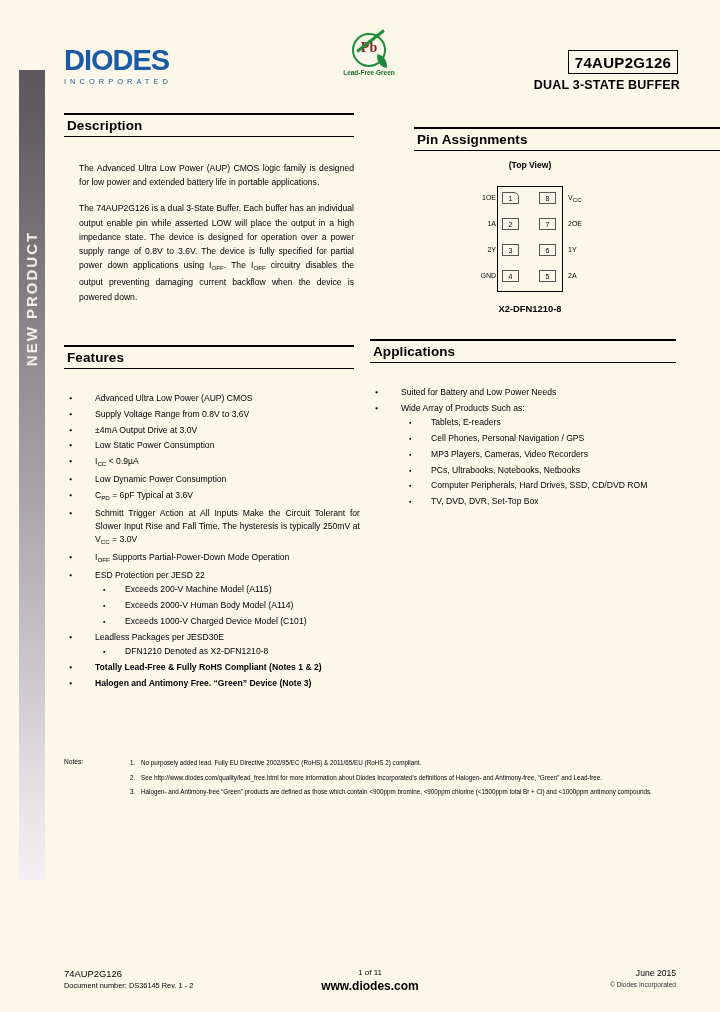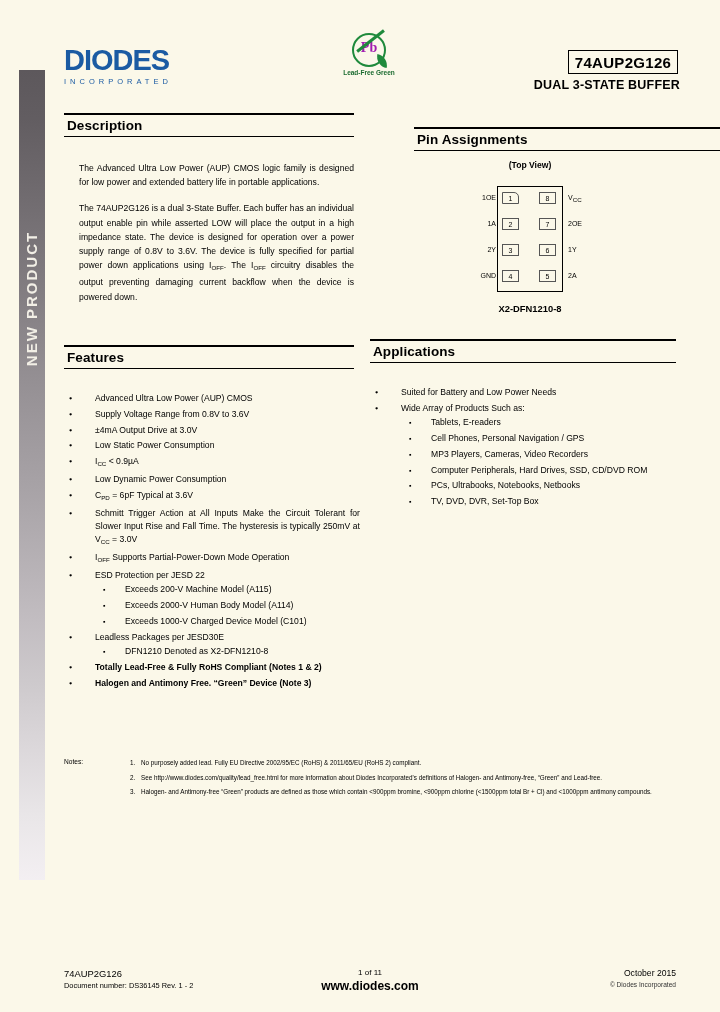--- a/index.html
+++ b/index.html
@@ -45,21 +45,21 @@
     letter-spacing:4.0px;margin-top:2px;
   }
 
   .pb-logo{position:absolute;left:338px;top:33px;width:62px;text-align:center;}
   .pb-circle{
     width:34px;height:34px;border:2.5px solid #1f8a3c;border-radius:50%;
     margin:0 auto;position:relative;box-sizing:border-box;
   }
   .pb-text{
     position:absolute;left:0;right:0;top:6px;text-align:center;
-    font-size:14px;font-weight:bold;color:#a21caf;line-height:1;
+    font-size:14px;font-weight:bold;color:#7f1d1d;line-height:1;
     font-family:"Liberation Serif", serif;
   }
   .pb-slash{
     position:absolute;left:3px;top:15px;width:34px;height:2.5px;
     background:#1f8a3c;transform:rotate(-38deg);transform-origin:left center;
   }
   .pb-leaf{
     position:absolute;right:-4px;bottom:-2px;width:12px;height:12px;
     background:#1f8a3c;border-radius:0 100% 0 100%;transform:rotate(12deg);
   }
@@ -275,22 +275,22 @@
   </div>
 
   <ul class="l1" style="position:absolute;left:370px;top:386px;width:306px;">
     <li>Suited for Battery and Low Power Needs</li>
     <li>
       <span>Wide Array of Products Such as:</span>
       <ul class="l2">
         <li>Tablets, E-readers</li>
         <li>Cell Phones, Personal Navigation / GPS</li>
         <li>MP3 Players, Cameras, Video Recorders</li>
+        <li>PCs, Ultrabooks, Notebooks, Netbooks</li>
         <li>Computer Peripherals, Hard Drives, SSD, CD/DVD ROM</li>
-        <li>PCs, Ultrabooks, Notebooks, Netbooks</li>
         <li>TV, DVD, DVR, Set-Top Box</li>
       </ul>
     </li>
   </ul>
 
   <div class="notes-wrap">
     <div class="notes-label">Notes:</div>
     <ul class="notes-list">
       <li>
         <span class="num">1.</span>
@@ -310,18 +310,18 @@
   <div class="footer">
     <div class="f-left">
       <div class="p">74AUP2G126</div>
       <div class="d">Document number: DS36145  Rev. 1 - 2</div>
     </div>
     <div class="f-mid">
       <div class="pg">1 of 11</div>
       <div class="url">www.diodes.com</div>
     </div>
     <div class="f-right">
-      <div class="dt">October 2015</div>
+      <div class="dt">June 2015</div>
       <div class="cp">© Diodes Incorporated</div>
     </div>
   </div>
 
 </div>
 
 </body></html>

